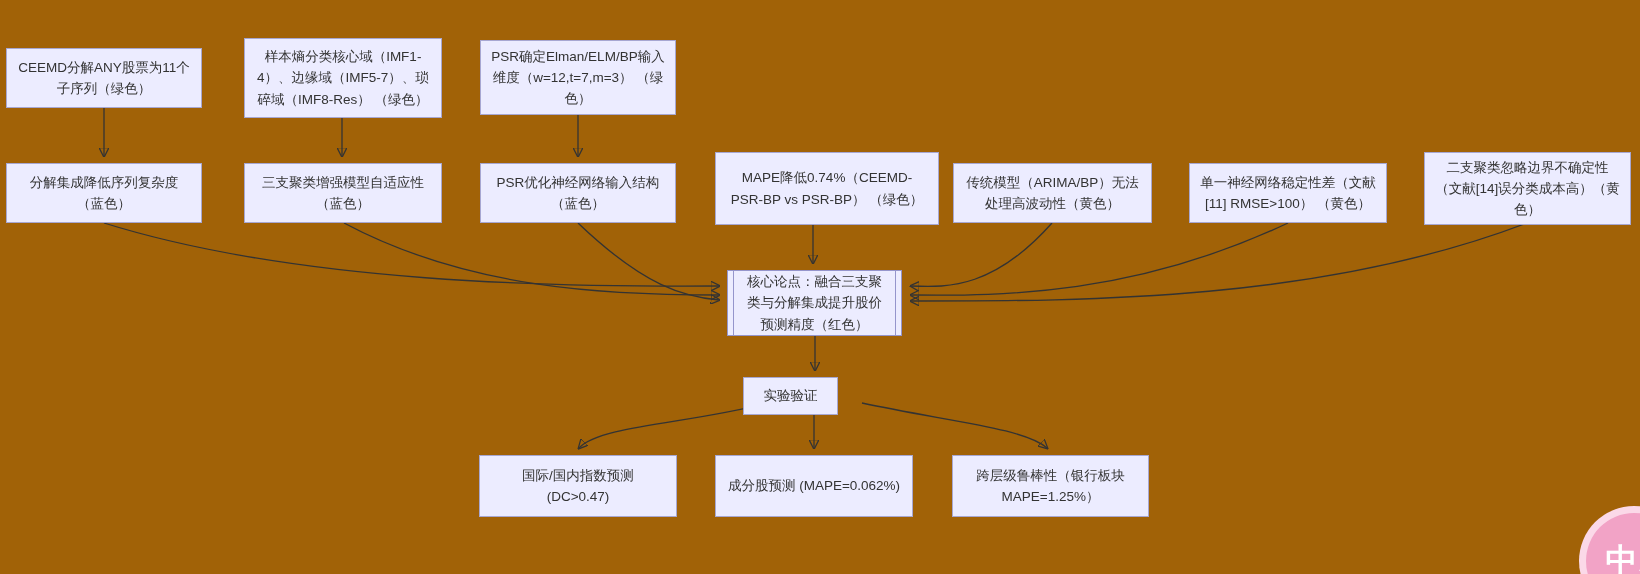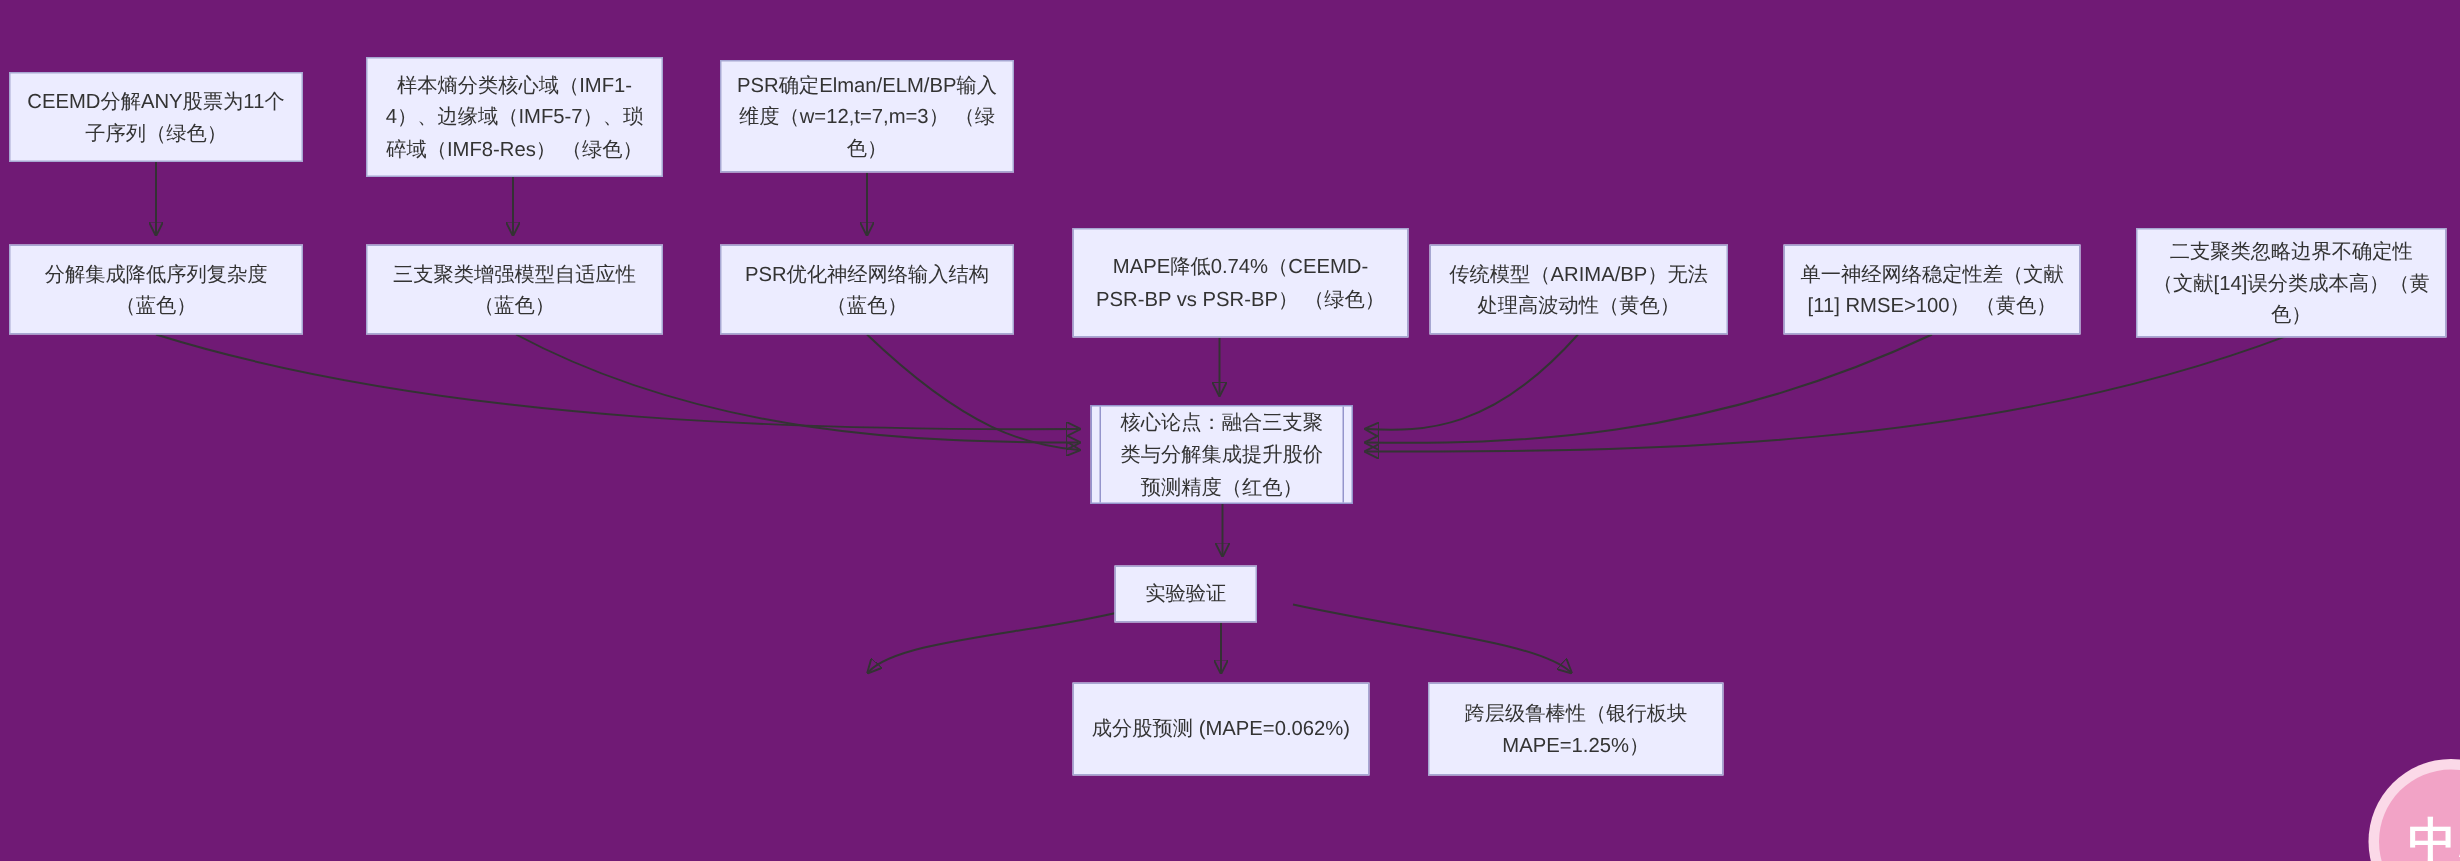--- a/index.html
+++ b/index.html
@@ -1,20 +1,20 @@
 <!DOCTYPE html>
 <html><head>
 <meta charset="utf-8">
 <style>
   html,body{margin:0;padding:0;background:#ffffff;}
   #stage{
     position:relative;
     width:1640px;height:574px;
     overflow:hidden;
-    background:#701a75;
+    background:#a16207;
     font-family:"Liberation Sans","DejaVu Sans",sans-serif;
   }
   .node{
     position:absolute;
     box-sizing:border-box;
     background:#ececff;
     border:1px solid #a7a7d2;
     color:#333333;
     font-size:13.5px;
     line-height:1.58;
@@ -100,20 +100,21 @@
   <div class="node" id="nF">PSR优化神经网络输入结构（蓝色）</div>
   <div class="node" id="nG">MAPE降低0.74%（CEEMD-PSR-BP vs PSR-BP） （绿色）</div>
   <div class="node" id="nH">传统模型（ARIMA/BP）无法处理高波动性（黄色）</div>
   <div class="node" id="nI">单一神经网络稳定性差（文献[11] RMSE&gt;100） （黄色）</div>
   <div class="node" id="nJ">二支聚类忽略边界不确定性（文献[14]误分类成本高）（黄色）</div>
 
   <div class="node" id="nCore">核心论点：融合三支聚类与分解集成提升股价预测精度（红色）</div>
 
   <div class="node" id="nV">实验验证</div>
 
+  <div class="node" id="nK">国际/国内指数预测 (DC&gt;0.47)</div>
   <div class="node" id="nL">成分股预测 (MAPE=0.062%)</div>
   <div class="node" id="nM">跨层级鲁棒性（银行板块 MAPE=1.25%）</div>
 
   <button id="translateBtn">
     <span>中A</span>
   </button>
 
 </div>
 
 </body></html>

